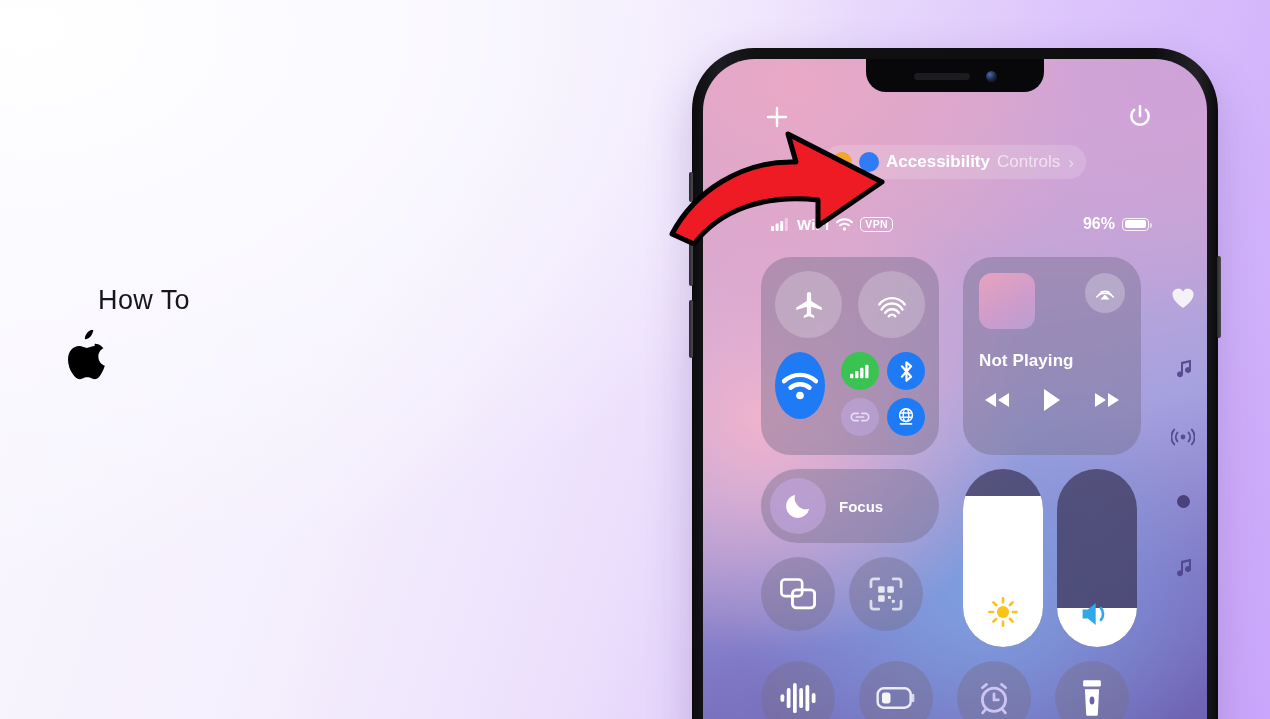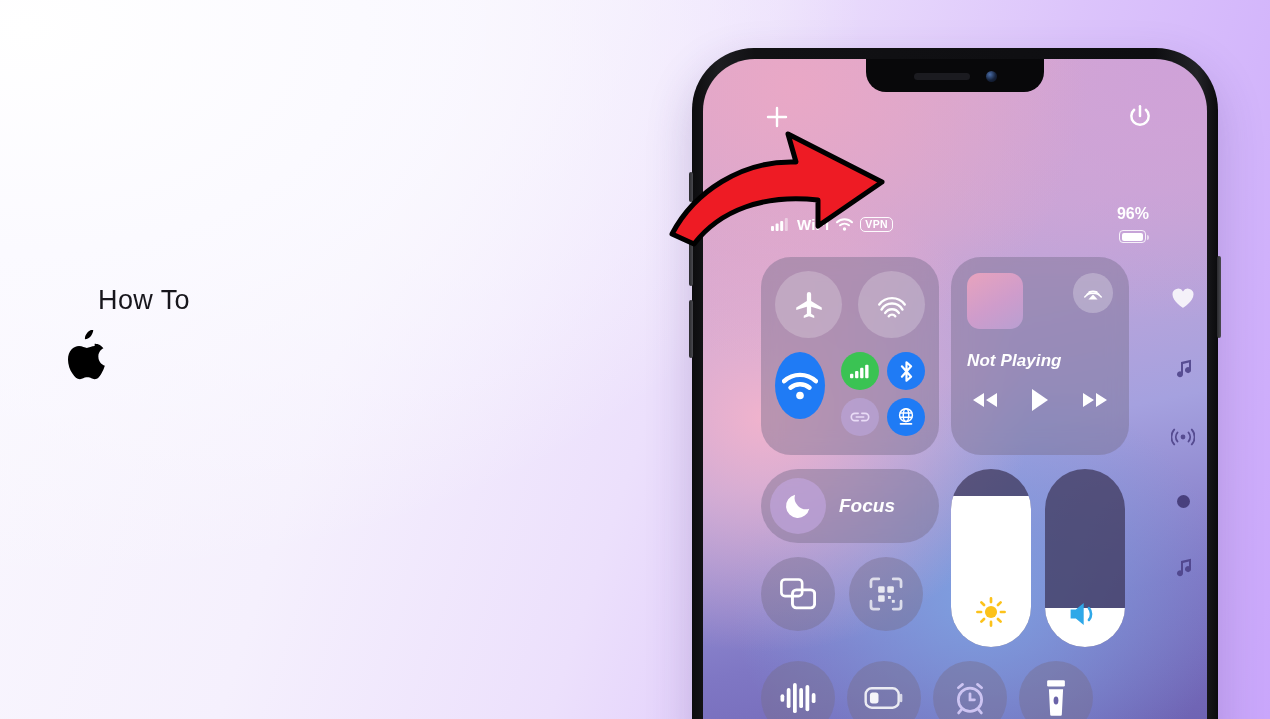--- a/index.html
+++ b/index.html
@@ -79,39 +79,39 @@
   .ap-label  { font-size:17px; font-weight:600; color:#fff; white-space:nowrap; }
   .ap-sub    { font-size:17px; font-weight:500; color:rgba(255,255,255,.62); white-space:nowrap; }
   .ap-chev   { color:rgba(255,255,255,.55); font-size:17px; line-height:1; margin-left:1px; }
 
   
   .statusbar {
     position:absolute; top:152px; left:0; right:0; height:26px;
     display:flex; align-items:center; z-index:4; padding:0 58px 0 68px;
   }
   .sb-left { display:flex; align-items:center; gap:7px; }
-  .sb-right{ margin-left:auto; display:flex; align-items:center; gap:7px;flex-direction:column; }
+  .sb-right{ margin-left:auto; display:flex; align-items:center; gap:7px; }
   .carrier { font-size:15px; font-weight:600; color:#fff; letter-spacing:.2px; }
   .vpn-badge {
     border:1.7px solid rgba(255,255,255,.95); border-radius:5px;
     padding:1px 4px 1.5px; font-size:10.5px; font-weight:700; color:#fff;
     letter-spacing:.3px; line-height:1;
   }
   .batt-pct { font-size:16px; font-weight:600; color:#fff; }
   .batt {
     width:27px; height:13px; border:1.6px solid rgba(255,255,255,.85);
     border-radius:4px; padding:1.5px; position:relative;
   }
   .batt::after{ content:""; position:absolute; right:-4px; top:4px; width:2.5px;
     height:5px; border-radius:0 2px 2px 0; background:rgba(255,255,255,.6); }
   .batt-fill { height:100%; background:#fff; border-radius:2px; }
 
   
   .cc-body { position:absolute; top:198px; left:58px; right:44px; bottom:0; z-index:3; }
-  .cc-row { display:flex; gap:12px; margin-bottom:14px;font-style:italic; }
+  .cc-row { display:flex; gap:24px; margin-bottom:14px; }
 
   .tile {
     background:rgba(118,110,140,.44);
     backdrop-filter:blur(10px);
     border-radius:30px;
   }
   .tile-conn { width:178px; height:198px; padding:14px; position:relative; }
   .tile-media{ width:178px; height:198px; padding:16px; position:relative; }
 
   .cbtn { border-radius:50%; display:flex; align-items:center; justify-content:center; }
@@ -136,21 +136,21 @@
   }
   .nowplaying { margin-top:22px; font-size:17px; font-weight:700; color:#fff; letter-spacing:.1px; }
   .transport { margin-top:16px; display:flex; align-items:center; justify-content:space-between; padding:0 4px; }
 
   .tile-focus {
     width:178px; height:74px; border-radius:37px; padding:9px;
     display:flex; align-items:center; gap:13px;
   }
   .focus-circ { width:56px; height:56px; border-radius:50%; background:rgba(196,166,224,.62);
                 display:flex; align-items:center; justify-content:center; flex:none; }
-  .focus-lbl { font-size:19px; font-weight:700; color:#fff; }
+  .focus-lbl { font-size:15px; font-weight:700; color:#fff; }
 
   .round-tile {
     width:74px; height:74px; border-radius:50%;
     background:rgba(118,110,140,.44);
     display:flex; align-items:center; justify-content:center;
   }
 
   .sliders { display:flex; gap:14px; }
   .slider {
     width:80px; height:178px; border-radius:40px; overflow:hidden; position:relative;
@@ -199,20 +199,27 @@
     <div class="cc-top">
       <svg class="plus-icon" viewBox="0 0 24 24">
         <path d="M12 3v18M3 12h18" stroke="#fff" stroke-width="2.4" stroke-linecap="round"></path>
       </svg>
       <svg class="power-icon" viewBox="0 0 24 24">
         <path d="M12 3v9" stroke="#fff" stroke-width="2.3" stroke-linecap="round"></path>
         <path d="M6.6 6.2a8 8 0 1 0 10.8 0" stroke="#fff" stroke-width="2.3" fill="none" stroke-linecap="round"></path>
       </svg>
     </div>
 
+    <div class="access-pill">
+      <div class="ap-dot orange"></div>
+      <div class="ap-dot blue"></div>
+      <span class="ap-label">Accessibility</span>
+      <span class="ap-sub">Controls</span>
+      <span class="ap-chev">›</span>
+    </div>
 
     <div class="statusbar">
       <div class="sb-left">
         <svg width="19" height="14" viewBox="0 0 19 14">
           <rect x="0" y="9" width="3" height="5" rx="1" fill="#fff"></rect>
           <rect x="4.6" y="6.5" width="3" height="7.5" rx="1" fill="#fff"></rect>
           <rect x="9.2" y="4" width="3" height="10" rx="1" fill="#fff"></rect>
           <rect x="13.8" y="1" width="3" height="13" rx="1" fill="#fff" opacity=".45"></rect>
         </svg>
         <span class="carrier">WiFi</span>

